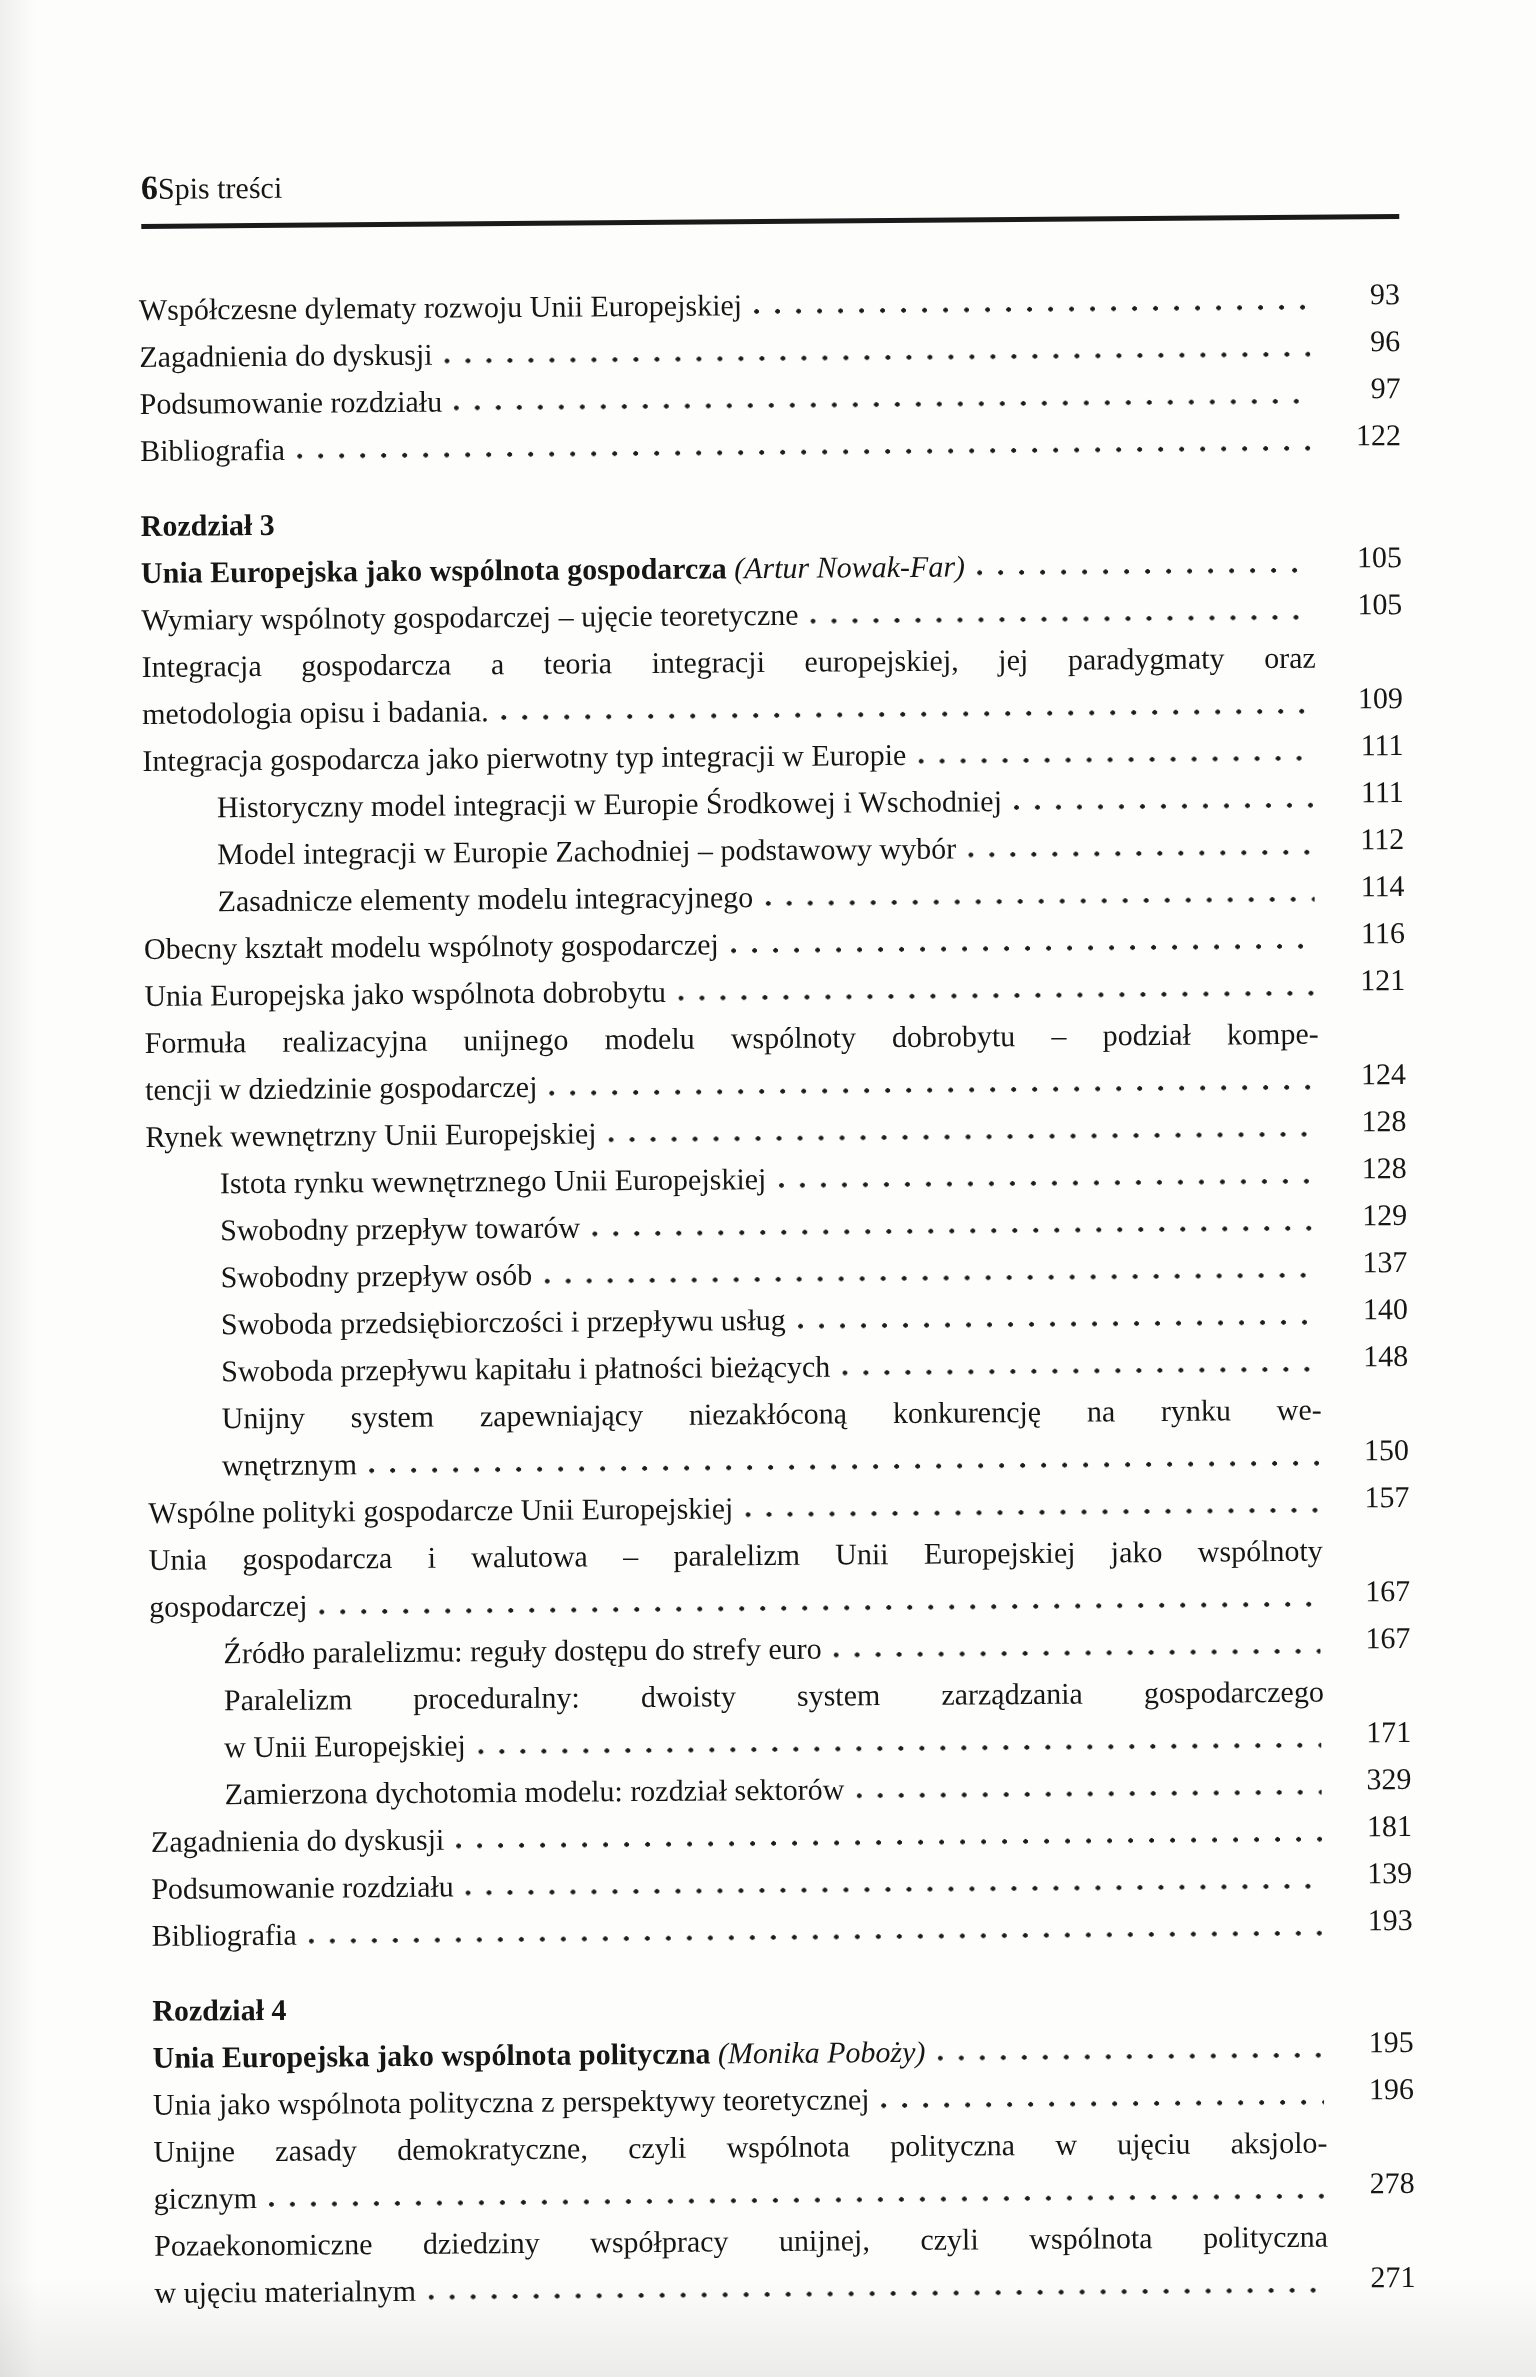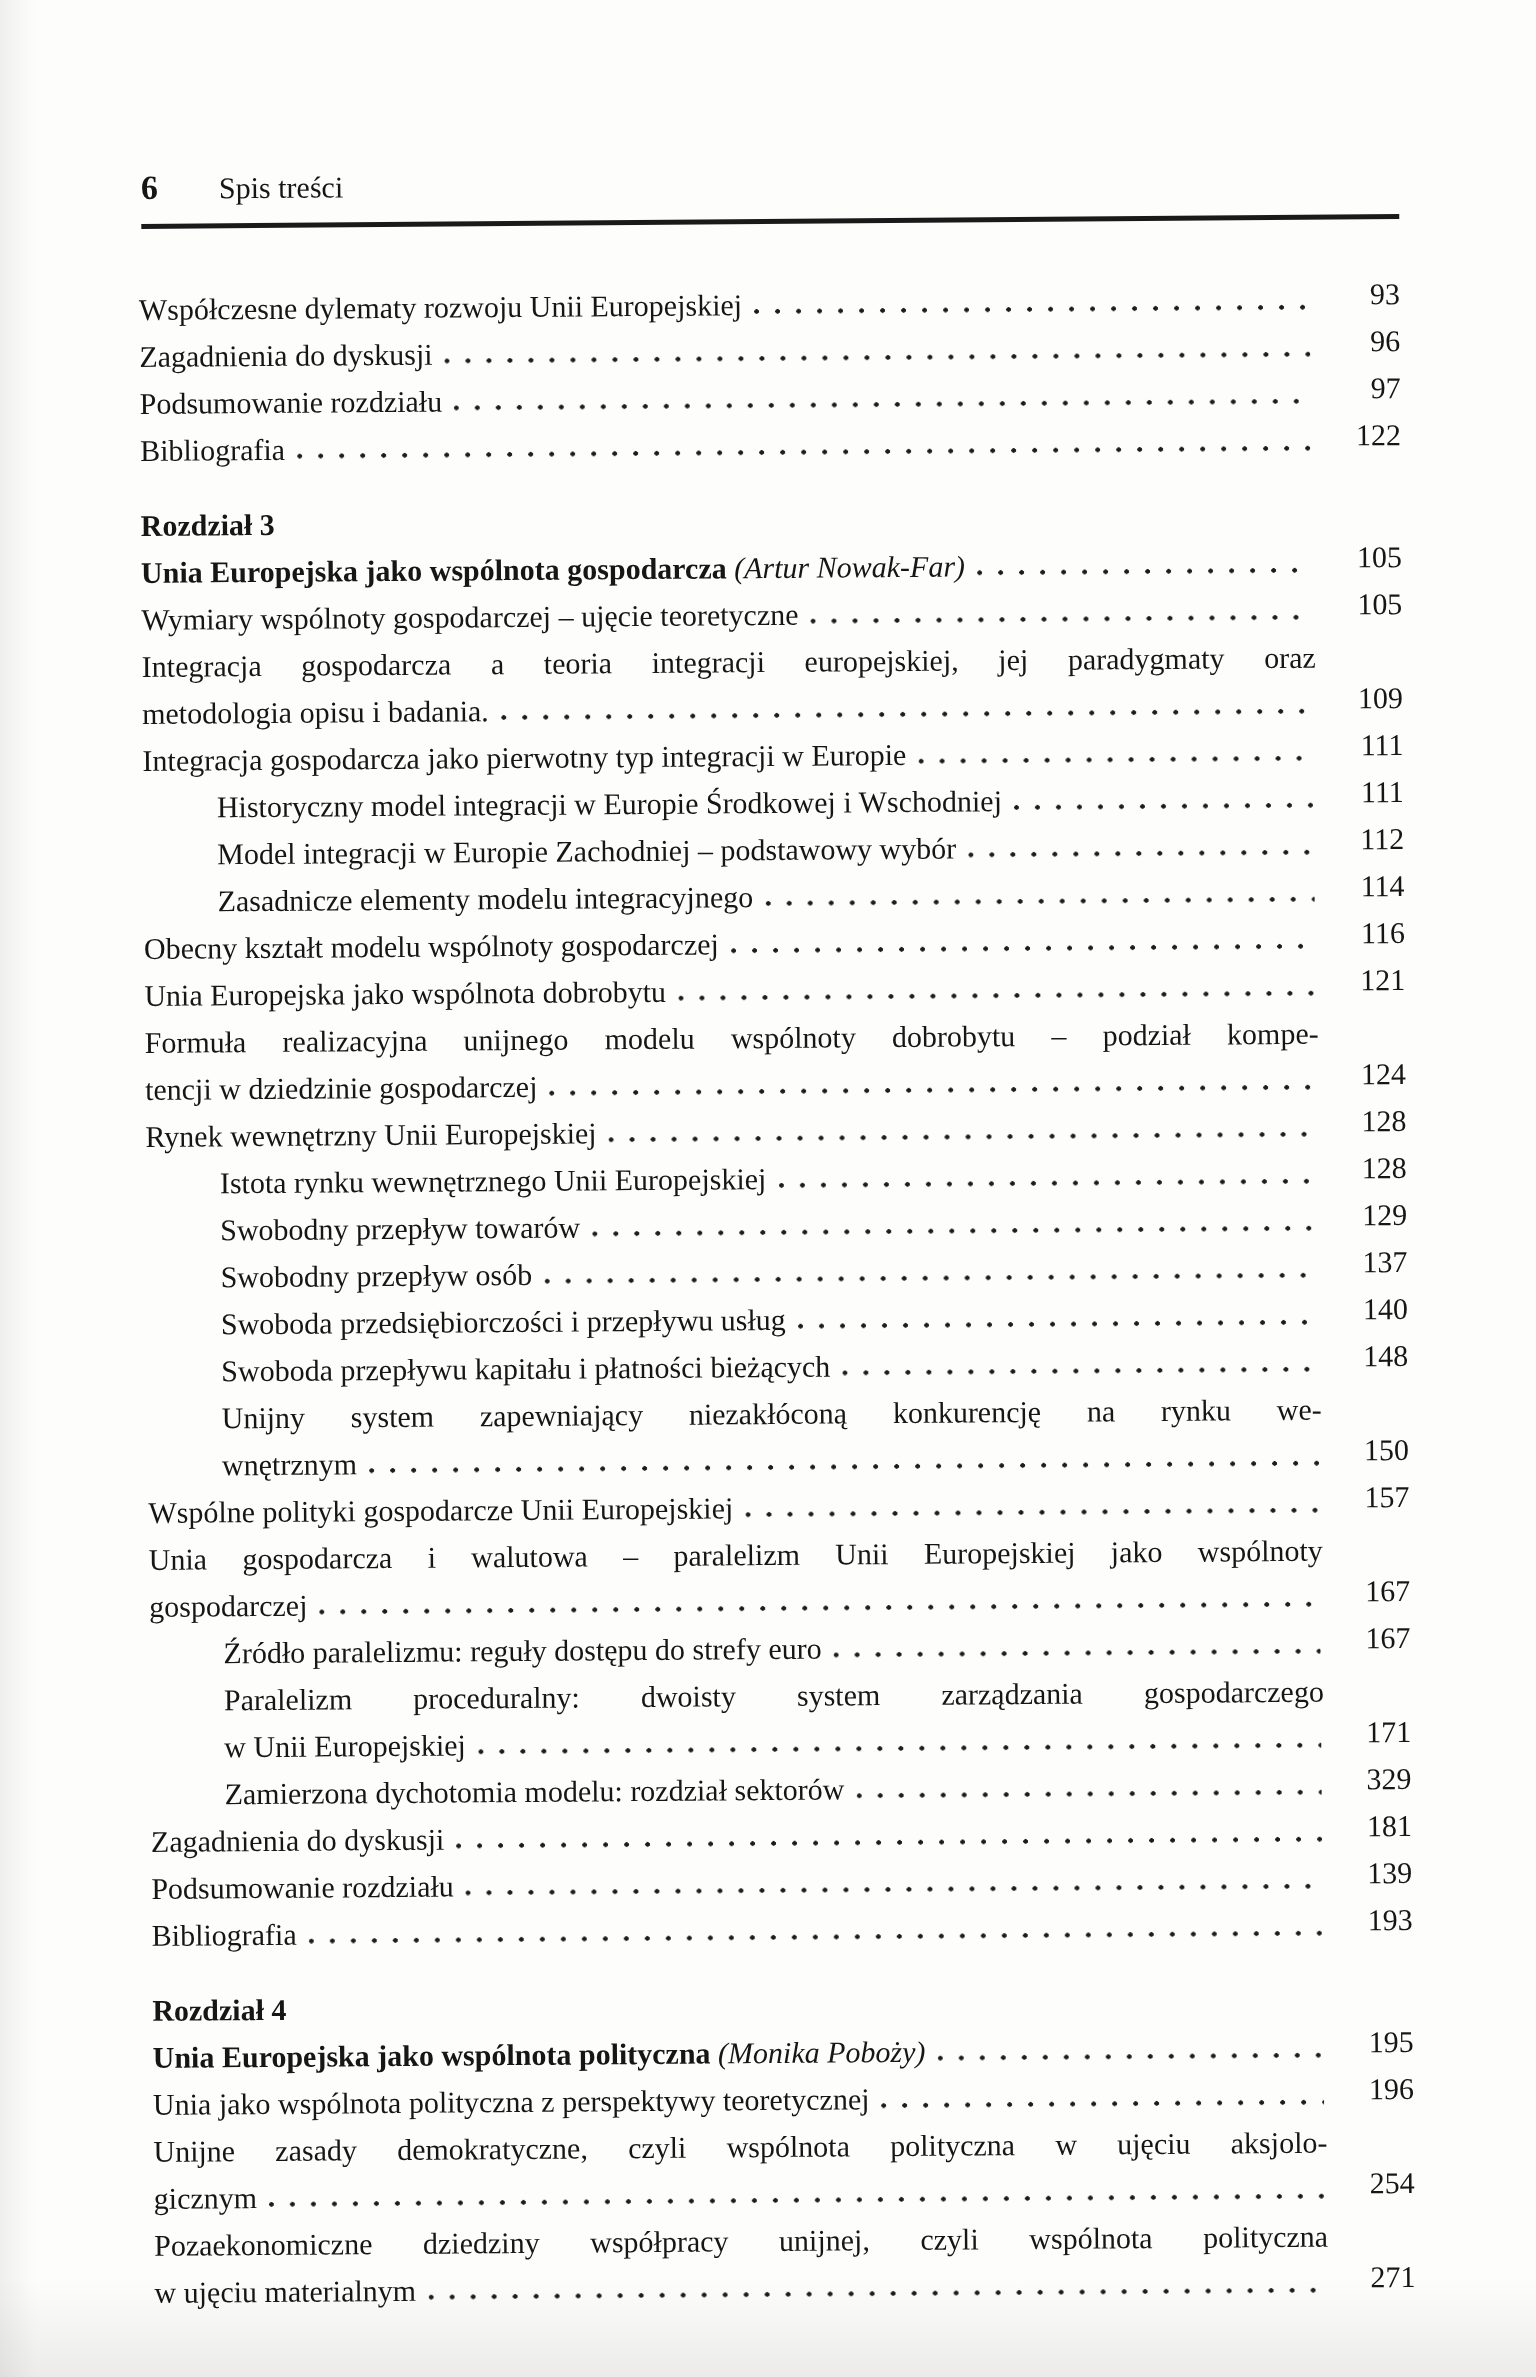--- a/index.html
+++ b/index.html
@@ -19,21 +19,21 @@
   }
   .page::after{
     content:"";position:absolute;left:0;right:0;bottom:0;height:99px;
     background:linear-gradient(180deg,rgba(0,0,0,0),rgba(0,0,0,0.07));
     pointer-events:none;z-index:3;
   }
   .sheet{position:absolute;inset:0;transform:rotate(-0.45deg);transform-origin:50% 40%;}
 
   .header{margin:164px 132px 0 147px;display:flex;align-items:baseline;}
   .hnum{font-size:34px;font-weight:bold;}
-  .htitle{font-size:30px;margin-left:61px;}
+  .htitle{font-size:30px;}
   .rule{margin:17px 132px 0 147px;height:4.6px;background:#1a1a1a;}
 
   .toc{margin:57px 132px 0 144px;font-size:30px;line-height:47px;}
 
   .row{display:flex;align-items:baseline;}
   .row .txt{flex:0 1 auto;white-space:nowrap;}
   .leader{
     flex:1 1 auto;min-width:26.5px;height:6.6px;
     margin:0 2.6px 0 12px;
     background-image:radial-gradient(circle at 2.6px 2.6px,#1c1c1c 2.1px,rgba(0,0,0,0) 2.6px);
@@ -286,21 +286,21 @@
             <span class="txt">Unia jako wspólnota polityczna z perspektywy teoretycznej</span>
             <span class="leader"></span>
             <span class="num">196</span>
           </div>
         </div>
         <div>
           <div class="line">Unijne zasady demokratyczne, czyli wspólnota polityczna w ujęciu aksjolo-</div>
           <div class="row">
             <span class="txt">gicznym</span>
             <span class="leader"></span>
-            <span class="num">254</span>
+            <span class="num">278</span>
           </div>
         </div>
         <div>
           <div class="line">Pozaekonomiczne dziedziny współpracy unijnej, czyli wspólnota polityczna</div>
           <div class="row">
             <span class="txt">w ujęciu materialnym</span>
             <span class="leader"></span>
             <span class="num">271</span>
           </div>
         </div>

